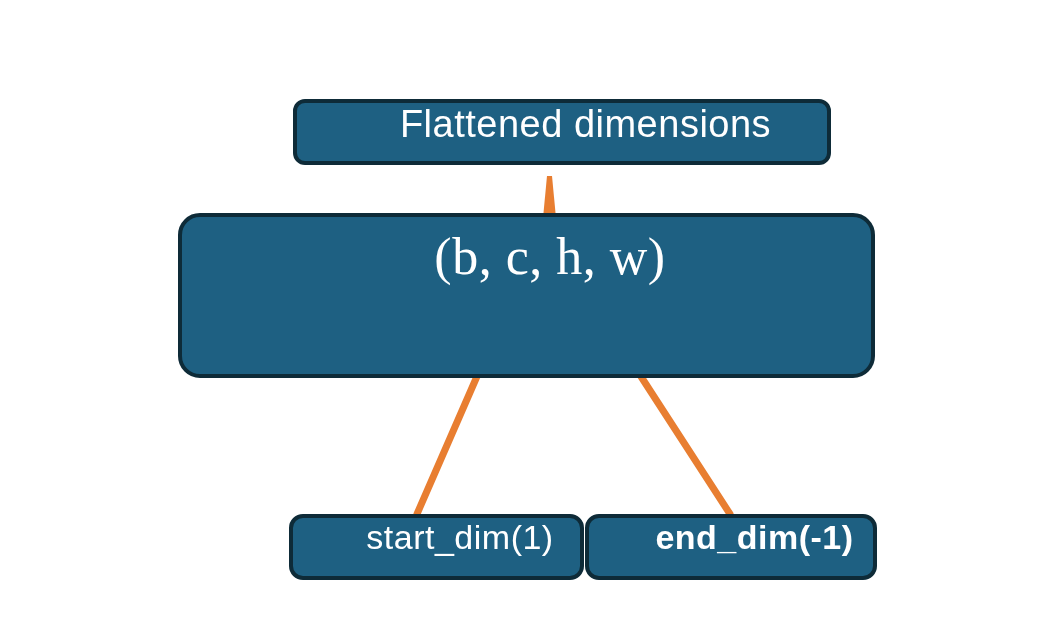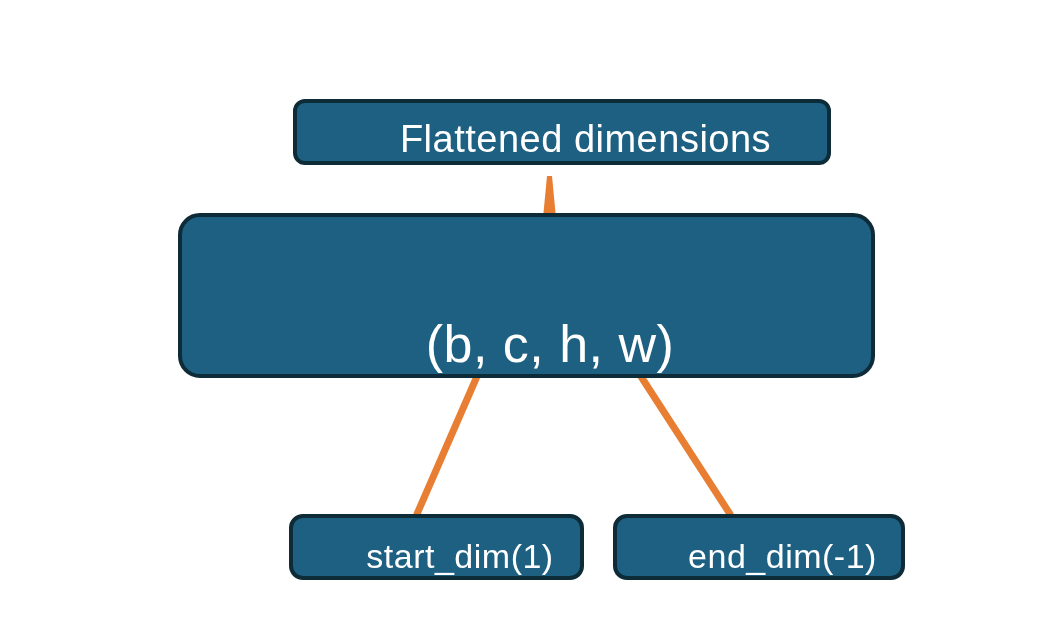--- a/index.html
+++ b/index.html
@@ -20,51 +20,52 @@
     height: 632px;
     background: var(--background);
     overflow: hidden;
   }
   .node {
     position: absolute;
     background: var(--box-fill);
     border: 4px solid var(--box-border);
     color: var(--text);
     display: flex;
-    align-items: flex-end;
+    align-items: flex-start;
     justify-content: center;
     text-align: center;
     letter-spacing: 0.5px;
     padding-left: 47px;
   }
   .node-title {
     left: 293px; top: 99px;
     width: 538px; height: 66px;
     border-radius: 12px;
     font-size: 38px;
   }
   .node-tensor {
     left: 178px; top: 213px;
     width: 697px; height: 165px;
     border-radius: 22px;
     font-size: 52px;
   }
-  .node-tensor .label { padding-top: 10px; }
+  .node-tensor .label { padding-top: 10px; font-family: Liberation Serif, serif; }
   .node-start {
     left: 267px; top: 514px;
     width: 295px; height: 66px;
     border-radius: 14px;
     font-size: 34px;
     margin-left: 22px;
   }
   .node-end {
-    left: 613px; top: 514px;
+    left: 585px; top: 514px;
     width: 292px; height: 66px;
     border-radius: 14px;
     font-size: 34px;
+    font-weight: bold;
   }
   .overlay {
     position: absolute;
     left: 0; top: 0;
     width: 1038px; height: 632px;
     pointer-events: none;
   }
   .accent-stroke {
     stroke: var(--accent-orange);
     fill: none;

